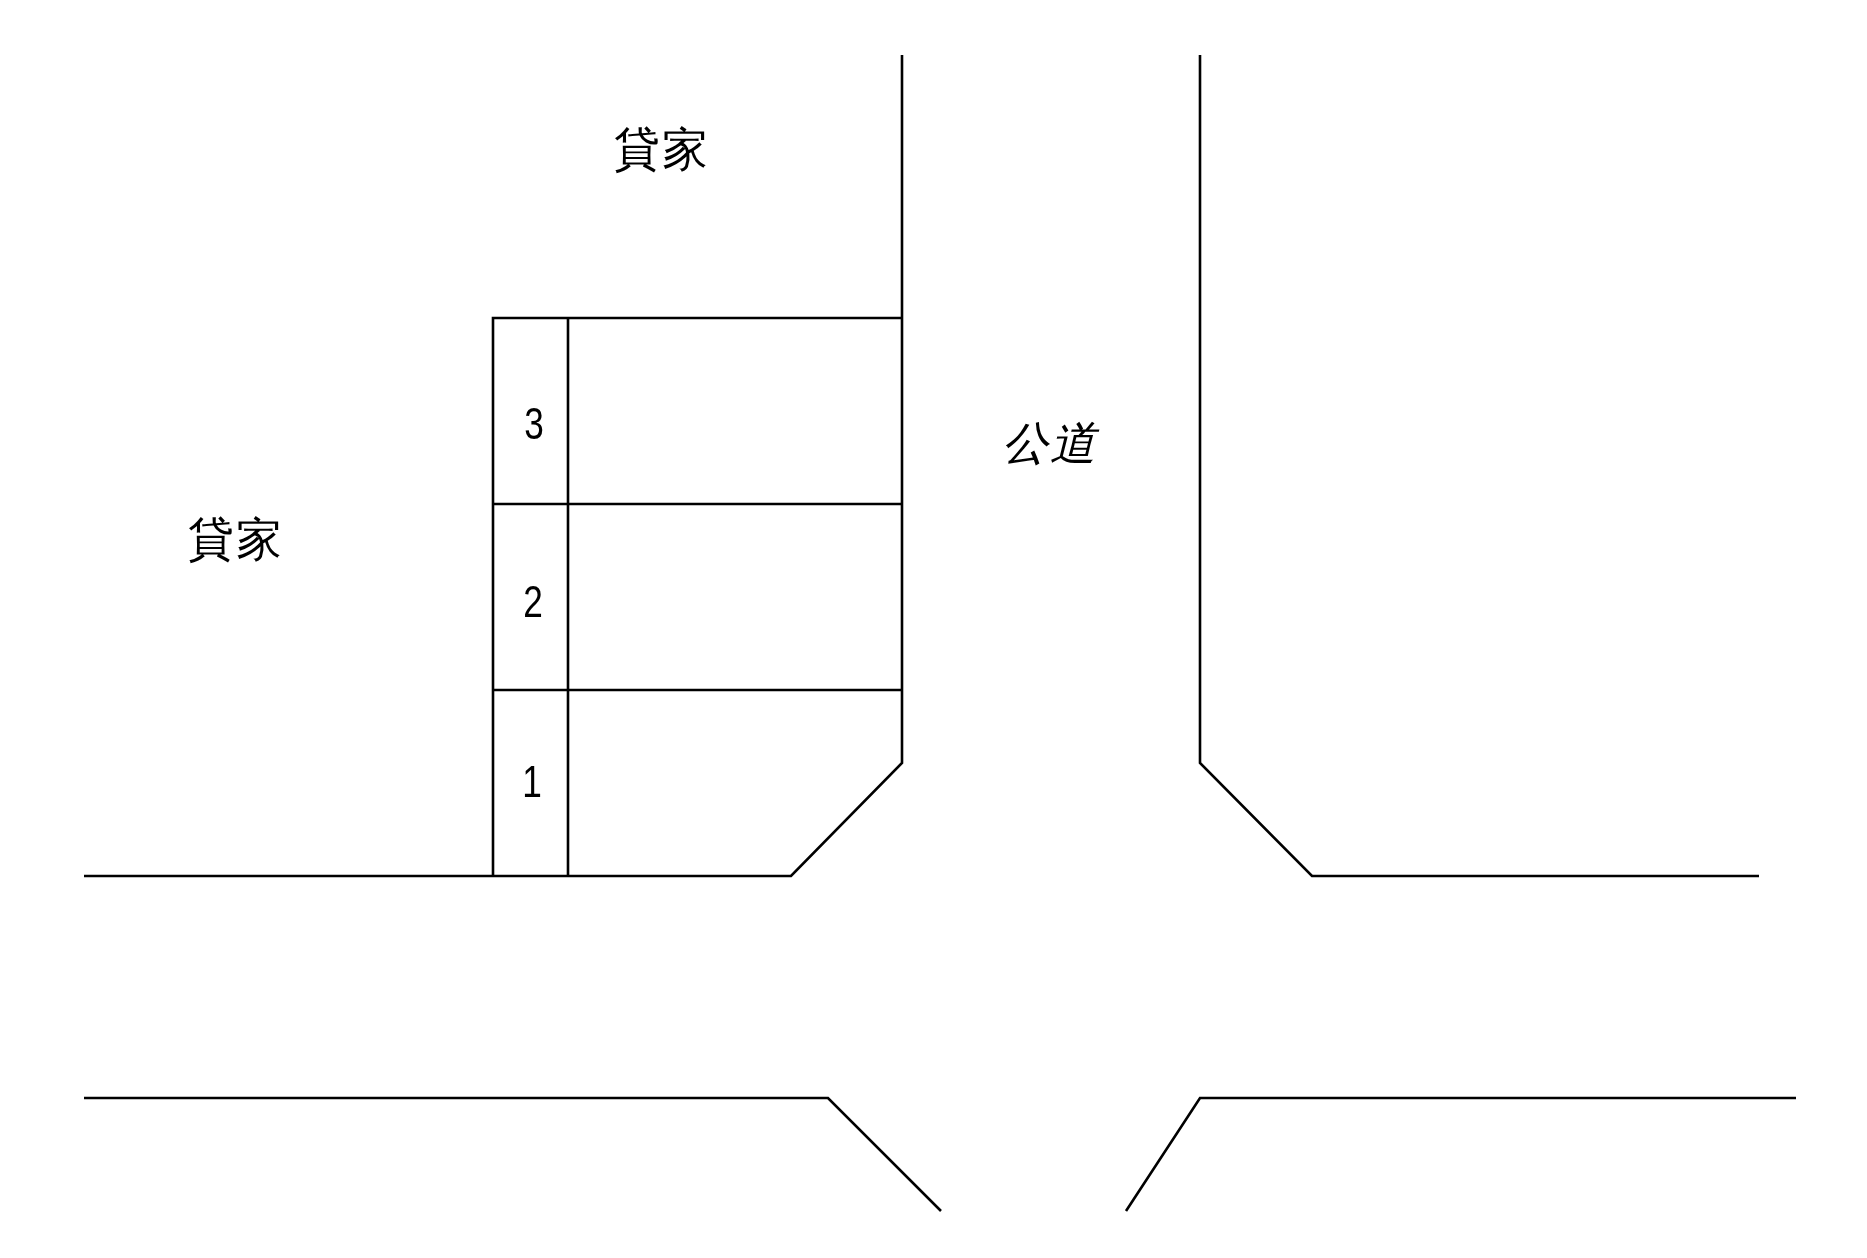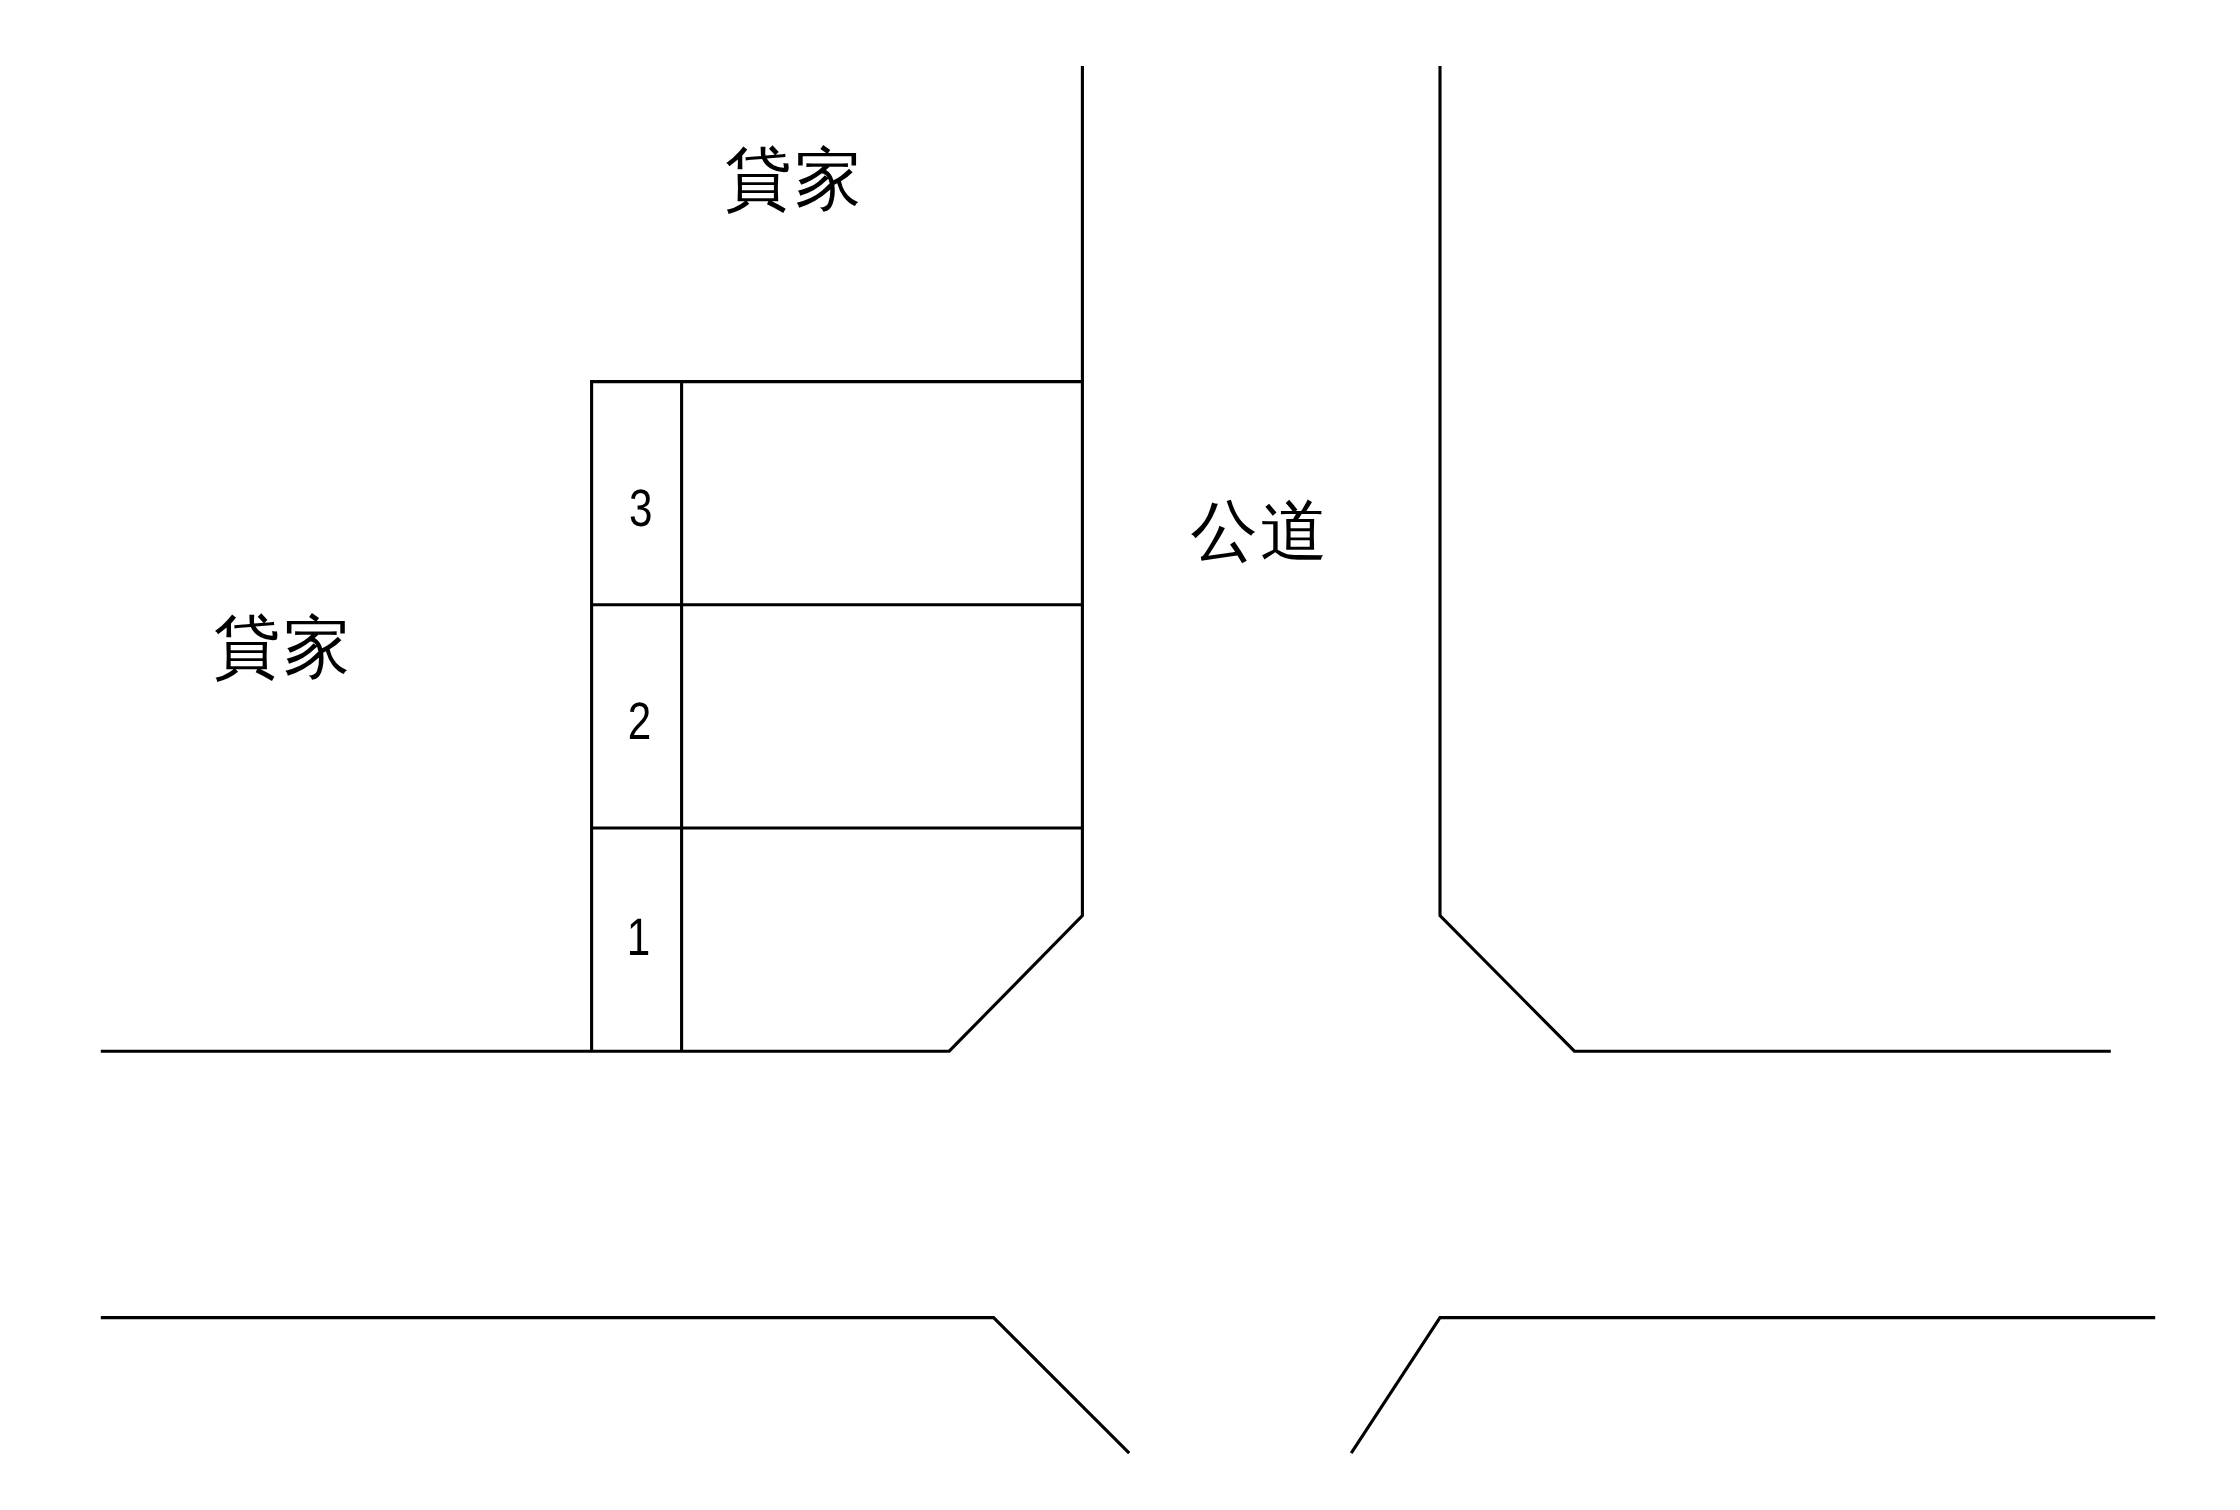--- a/index.html
+++ b/index.html
@@ -4,21 +4,21 @@
   <style>
     html, body { margin: 0; padding: 0; background: #ffffff; }
     body { width: 1867px; height: 1258px; position: relative; overflow: hidden; }
     svg { position: absolute; left: 0; top: 0; }
     .ln { stroke: #000; stroke-width: 2.6; fill: none; }
     .label {
       position: absolute; color: #000;
       font-family: "DejaVu Sans", "Liberation Sans", sans-serif;
       white-space: nowrap; transform: translate(-50%, -50%);
     }
-    .area-label { font-size: 56px; letter-spacing: 2px; }
+    .area-label { font-size: 46px; letter-spacing: 2px; }
     .num { font-family: "Liberation Sans", sans-serif; font-size: 44px; transform: translate(-50%, -50%) scaleX(0.8); }
   </style>
 </head>
 <body>
 
 <svg width="1867" height="1258" viewBox="0 0 1867 1258">
 
   <polyline class="ln" points="902,55 902,763 791,876 84,876"></polyline>
 
   <polyline class="ln" points="1200,55 1200,763 1312,876 1759,876"></polyline>
@@ -27,17 +27,17 @@
   <line class="ln" x1="568" y1="318" x2="568" y2="876"></line>
   <line class="ln" x1="493" y1="504" x2="902" y2="504"></line>
   <line class="ln" x1="493" y1="690" x2="902" y2="690"></line>
 
   <polyline class="ln" points="84,1098 828,1098 941,1211"></polyline>
   <polyline class="ln" points="1126,1211 1200,1098 1796,1098"></polyline>
 </svg>
 
 <div class="label area-label" style="left:662px; top:150px;">貸家</div>
 <div class="label area-label" style="left:236px; top:540px;">貸家</div>
-<div class="label area-label" style="left:1050px; top:444px;">公道</div>
+<div class="label area-label" style="left:1050px; top:444px;font-style:italic;">公道</div>
 
 <div class="label num" style="left:534px; top:424px;">3</div>
 <div class="label num" style="left:533px; top:602px;">2</div>
 <div class="label num" style="left:532px; top:782px;">1</div>
 
 </body></html>

